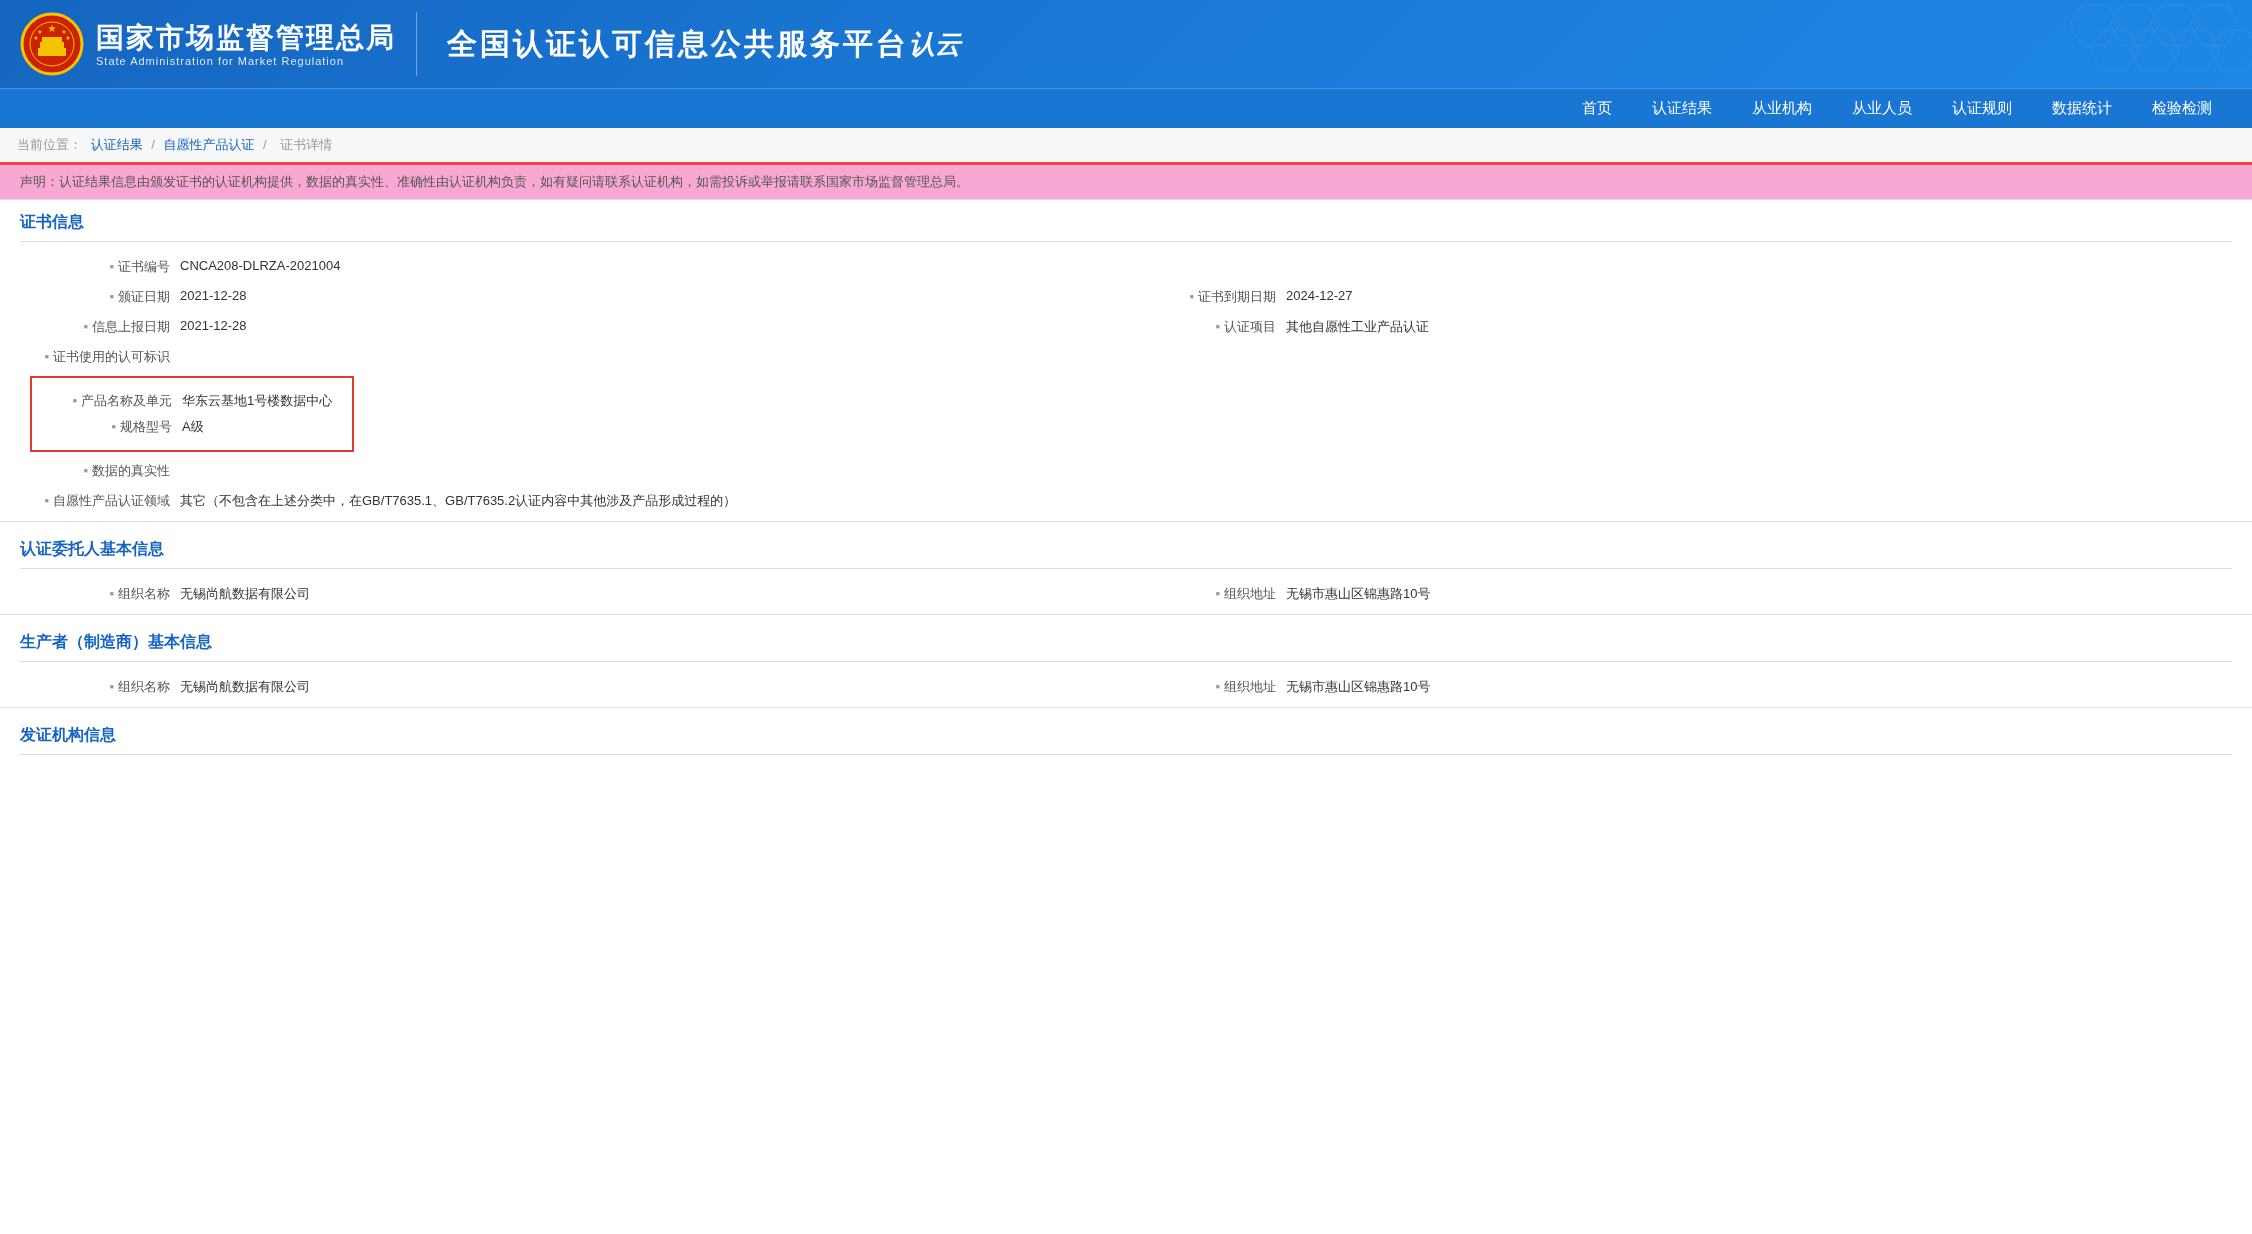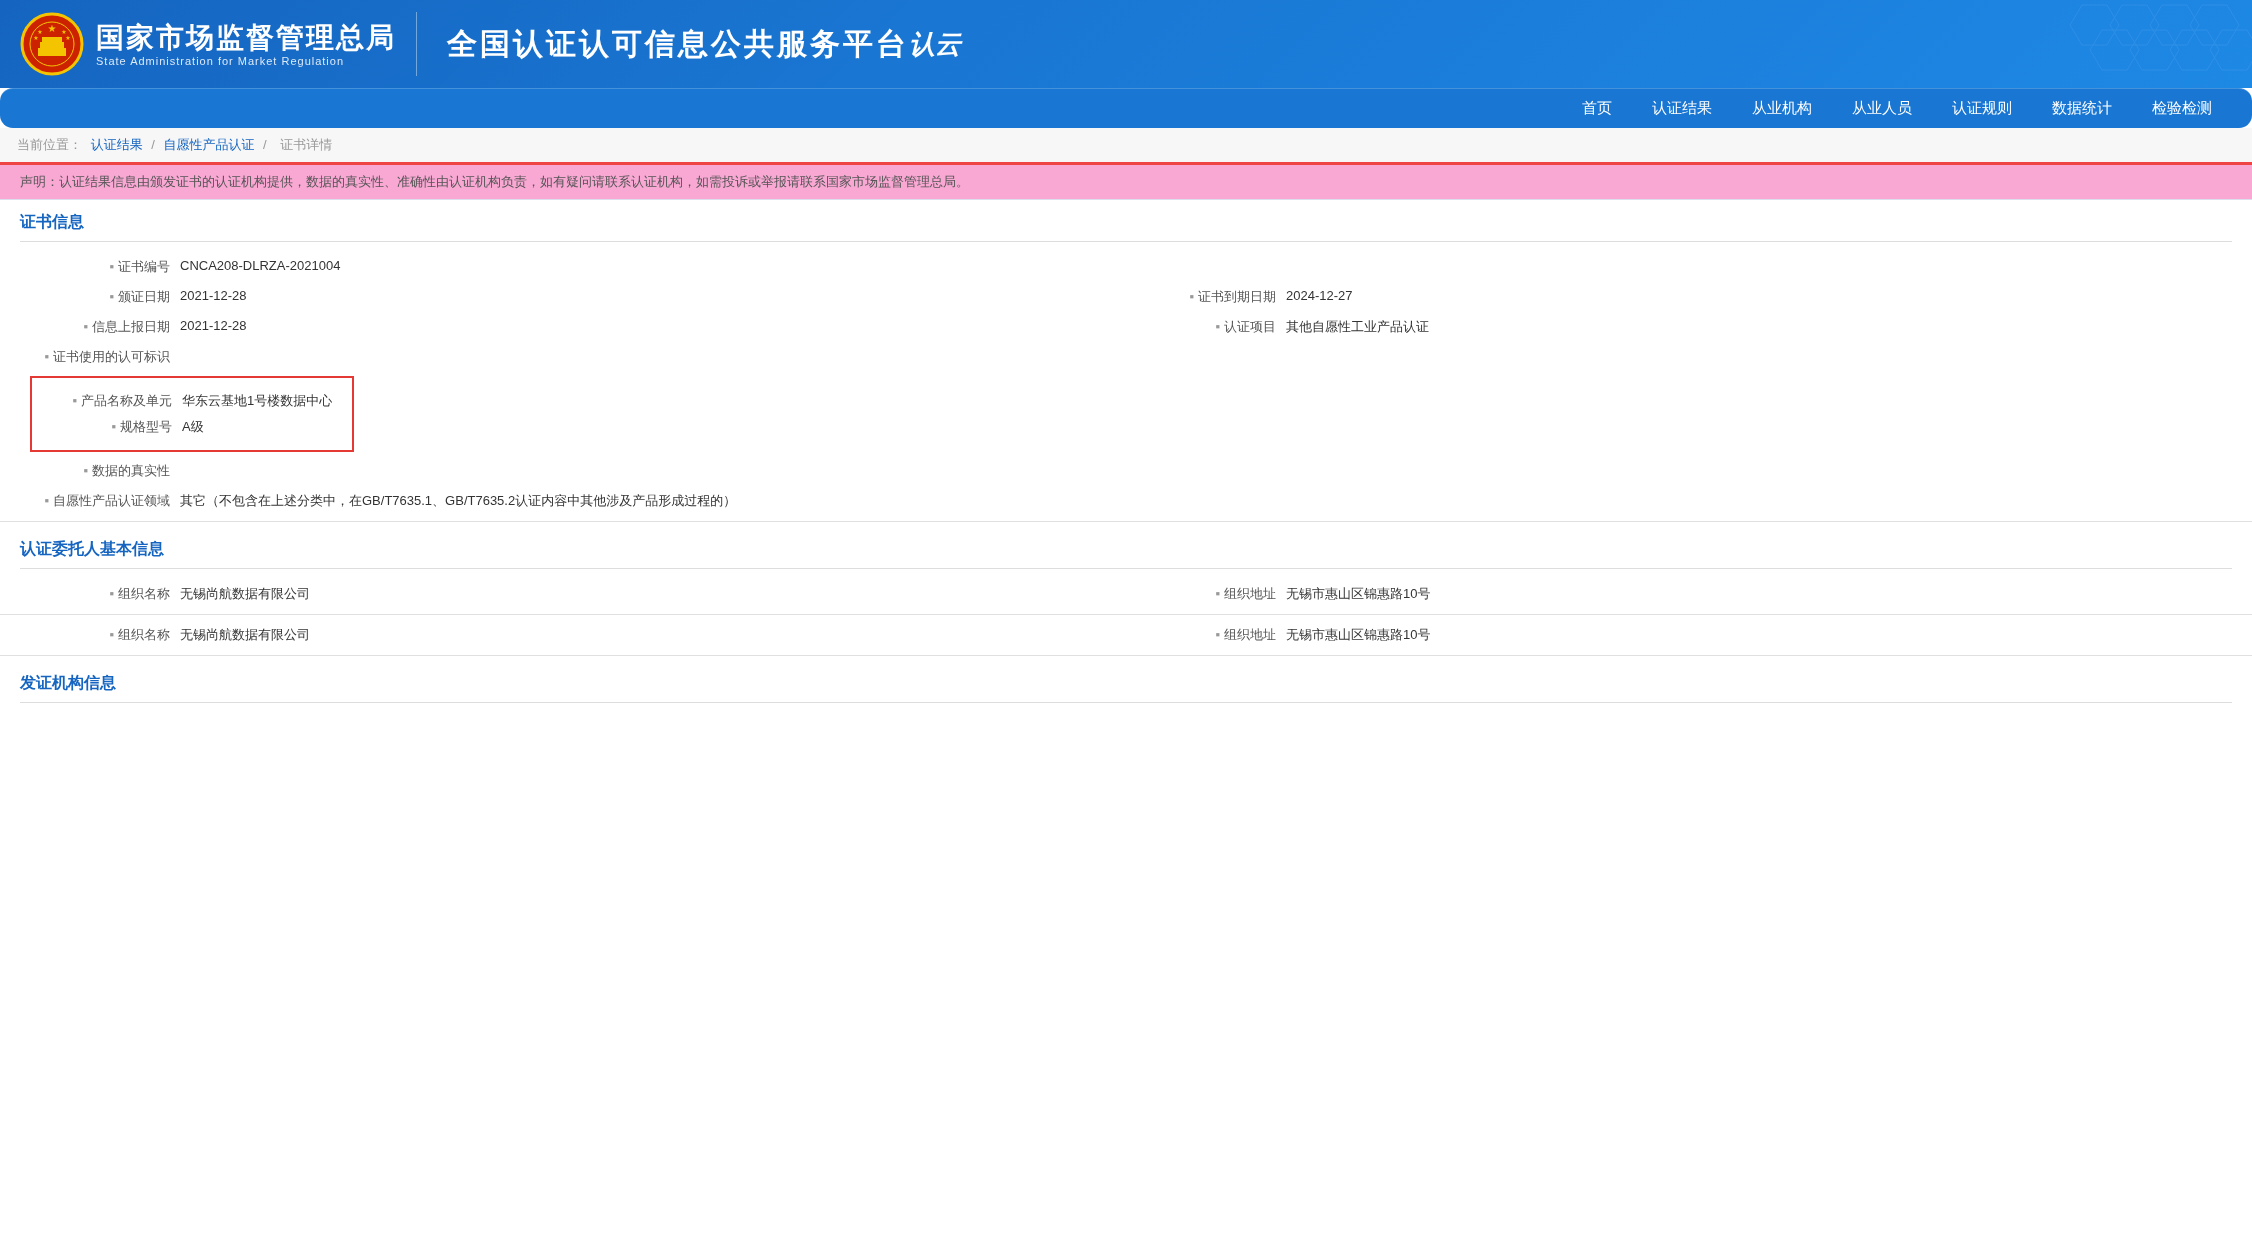--- a/index.html
+++ b/index.html
@@ -68,21 +68,20 @@
       opacity: 0.15;
     }
 
     
     .navbar {
       background: #1976d2;
       border-top: 1px solid rgba(255,255,255,0.2);
       display: flex;
       justify-content: flex-end;
       padding: 0 20px;
-      border-radius: 13px;
     }
     .navbar-item {
       color: #fff;
       padding: 10px 20px;
       font-size: 15px;
       cursor: pointer;
       text-decoration: none;
     }
 
     
@@ -315,20 +314,21 @@
     <div class="info-half">
       <div class="info-label">组织地址</div>
       <div class="info-value">无锡市惠山区锦惠路10号</div>
     </div>
   </div>
 </div>
 
 <hr class="divider">
 
 <div class="section">
+  <div class="section-title">生产者（制造商）基本信息</div>
   <div class="info-row-pair">
     <div class="info-half">
       <div class="info-label">组织名称</div>
       <div class="info-value">无锡尚航数据有限公司</div>
     </div>
     <div class="info-half">
       <div class="info-label">组织地址</div>
       <div class="info-value">无锡市惠山区锦惠路10号</div>
     </div>
   </div>

